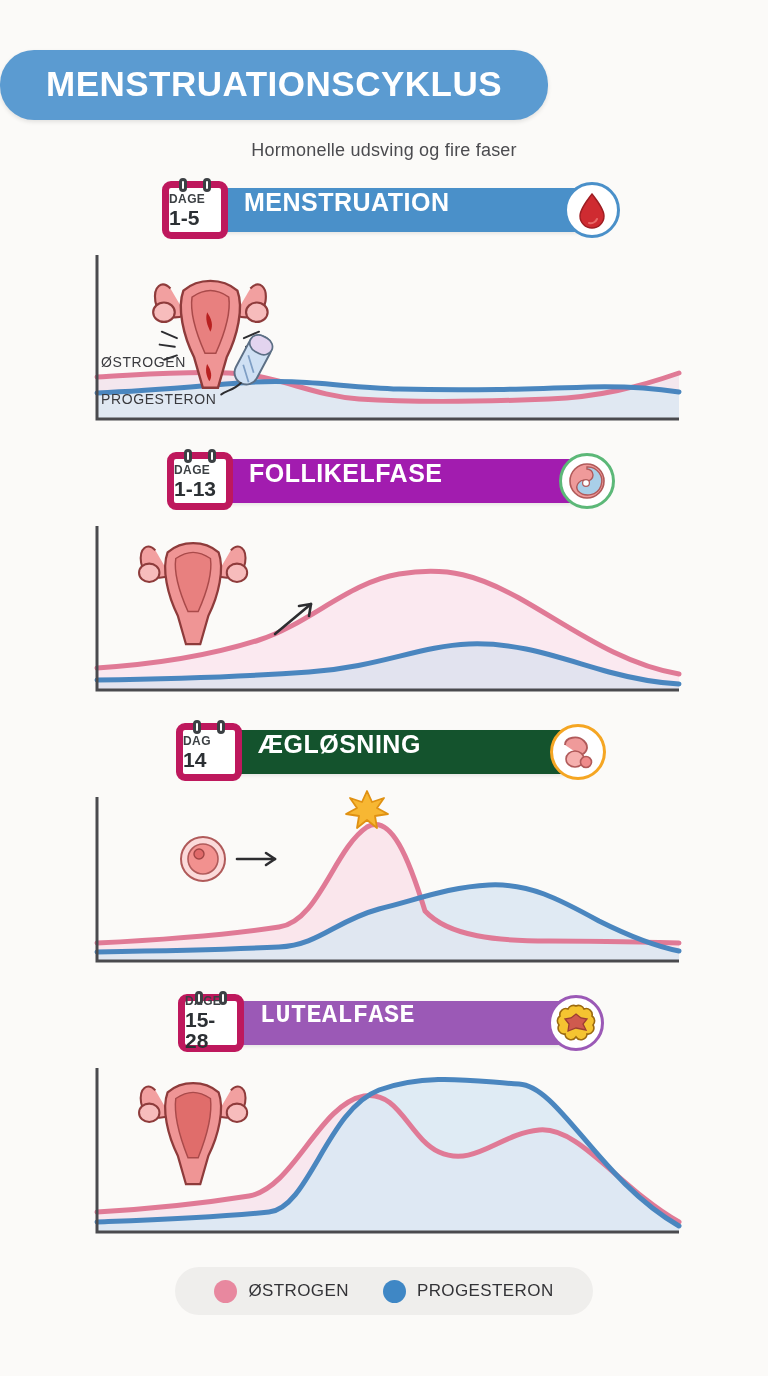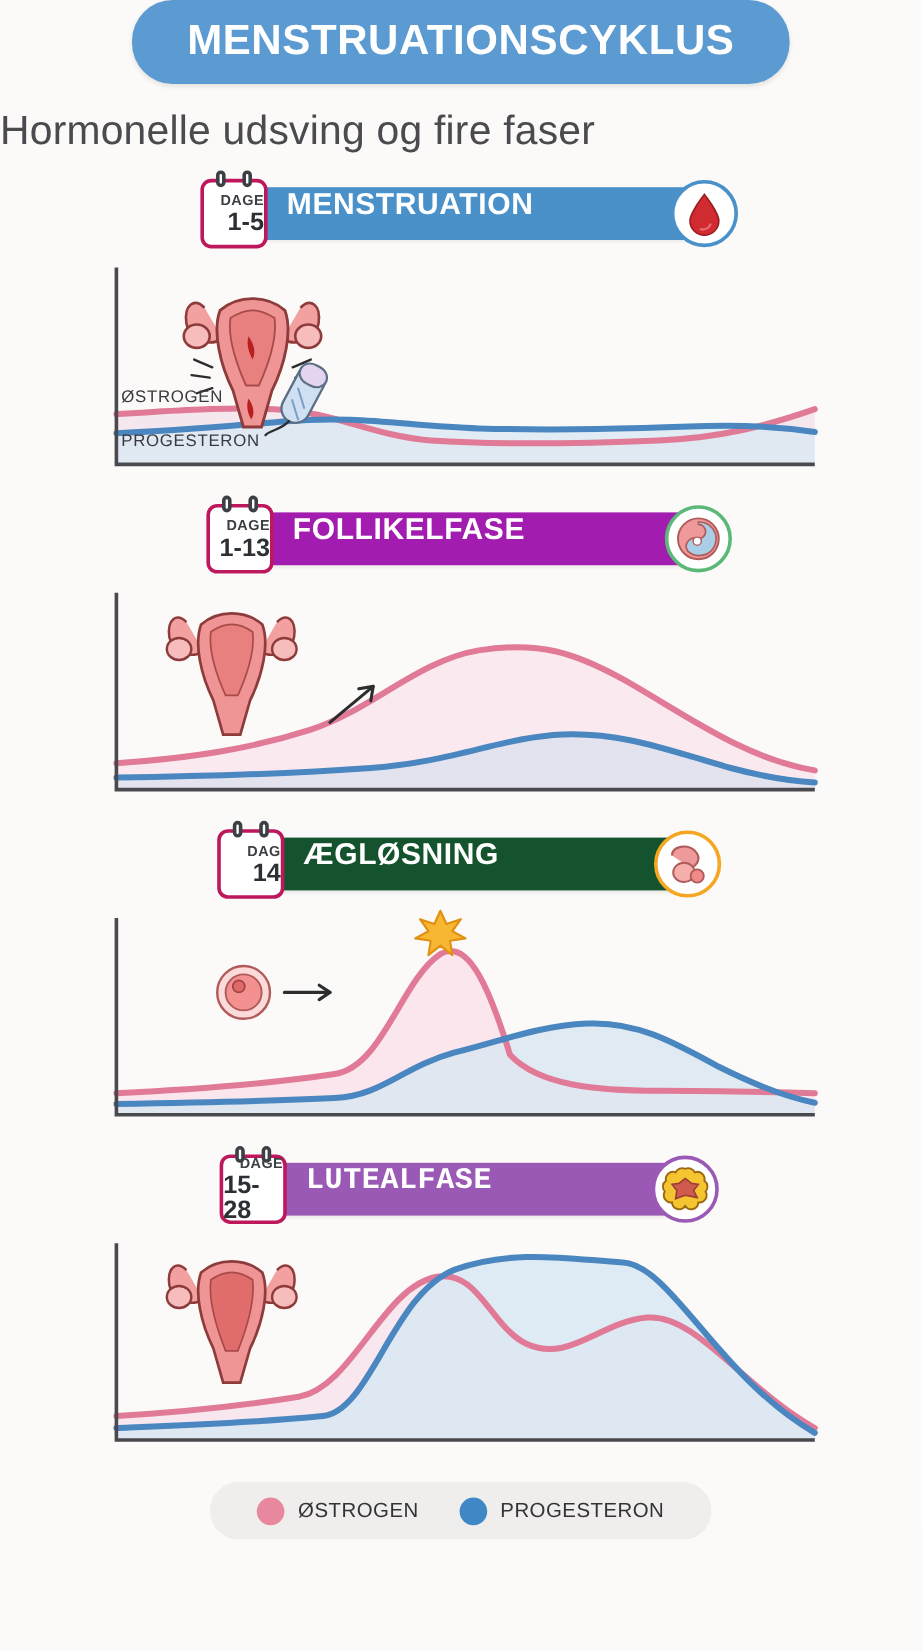--- a/index.html
+++ b/index.html
@@ -16,37 +16,38 @@
   .page {
     position: relative;
     width: 768px;
     height: 1376px;
     background: #fbfaf8;
     box-sizing: border-box;
   }
 
   
   .title-wrap {
-    text-align: center;
+    padding-top: 50px;
     border-radius: 31px;
   }
   .title-pill {
     display: inline-block;
     background: #5b9bd1;
     color: #ffffff;
     font-size: 35px;
     font-weight: bold;
     letter-spacing: 0.5px;
     padding: 14px 46px 16px 46px;
     border-radius: 34px;
     box-shadow: 0 2px 4px rgba(0,0,0,0.10);
   }
   .subtitle {
     margin-top: 20px;
-    font-size: 34px;
+    text-align: center;
+    font-size: 18px;
     color: #4b4b4f;
     letter-spacing: 0.2px;
   }
 
   
   .phase {
     position: relative;
     margin-top: 18px;
   }
   .phase-header {
@@ -59,29 +60,29 @@
   .header-inner {
     position: relative;
     display: flex;
     align-items: center;
     height: 54px;
   }
   
   .cal {
     position: relative;
     z-index: 3;
-    width: 56px;
+    width: 66px;
     height: 58px;
     background: #ffffff;
-    border: 3px solid #be185d;
+    border: 7px solid #be185d;
     border-radius: 9px;
     box-sizing: border-box;
     display: flex;
     flex-direction: column;
-    align-items: flex-end;
+    align-items: flex-start;
     justify-content: center;
     margin-right: -10px;
   }
   .cal .ring {
     position: absolute;
     top: -10px;
     width: 8px;
     height: 14px;
     border: 3px solid #3c4044;
     border-radius: 4px;

